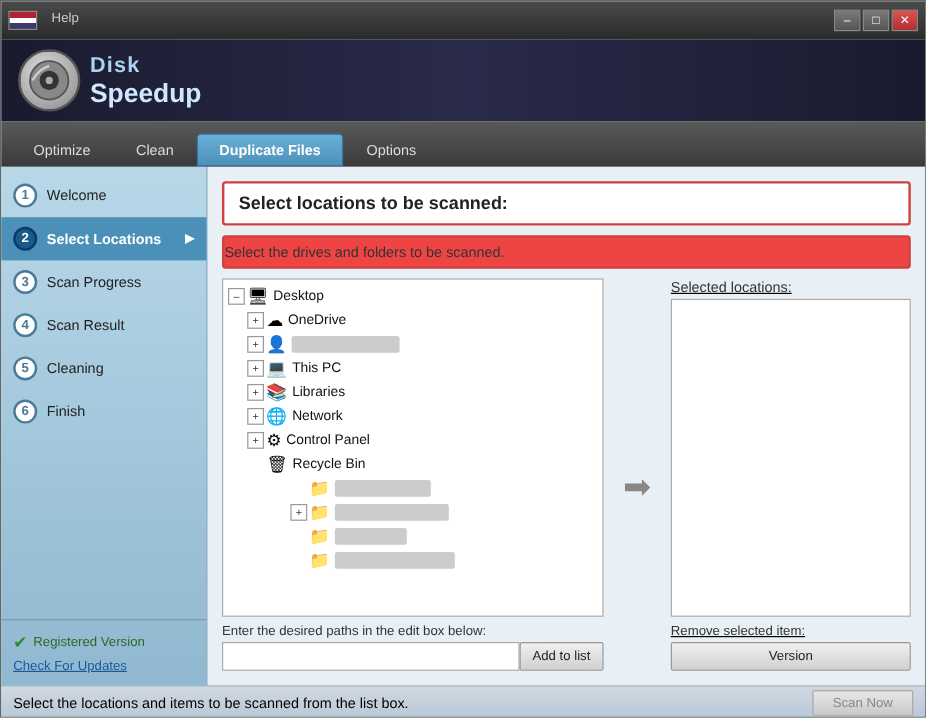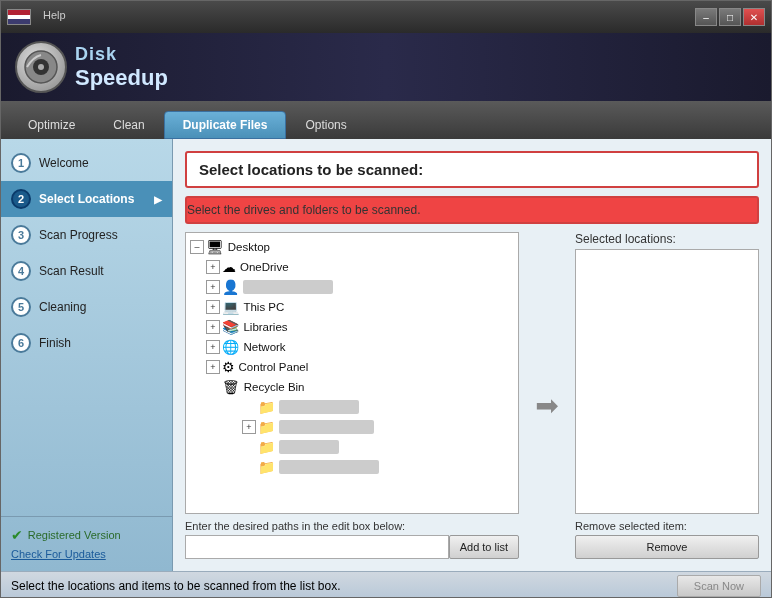--- a/index.html
+++ b/index.html
@@ -302,23 +302,24 @@
       width: 32px;
       padding-top: 20px;
     }
     .arrow-right {
       font-size: 28px;
       color: #888;
     }
 
     
     .selected-panel {
-      width: 184px;
+      width: 200px;
       display: flex;
       flex-direction: column;
+      text-decoration: underline;
     }
     .selected-label {
       font-size: 12px;
       color: #333;
       margin-bottom: 3px;
     }
     .selected-box {
       flex: 1;
       background: white;
       border: 1px solid #aaa;
@@ -535,21 +536,21 @@
 
       <div class="arrow-col">
         <span class="arrow-right">➡</span>
       </div>
 
       <div class="selected-panel">
         <div class="selected-label">Selected  locations:</div>
         <div class="selected-box"></div>
         <div class="remove-row">
           <div class="remove-label">Remove selected item:</div>
-          <button class="remove-btn">Remove</button>
+          <button class="remove-btn">Version</button>
         </div>
       </div>
 
     </div>
   </div>
 </div>
 
 <div class="status-bar">
   <span>Select the locations and items to be scanned from the list box.</span>
   <button class="scan-now-btn">Scan Now</button>

